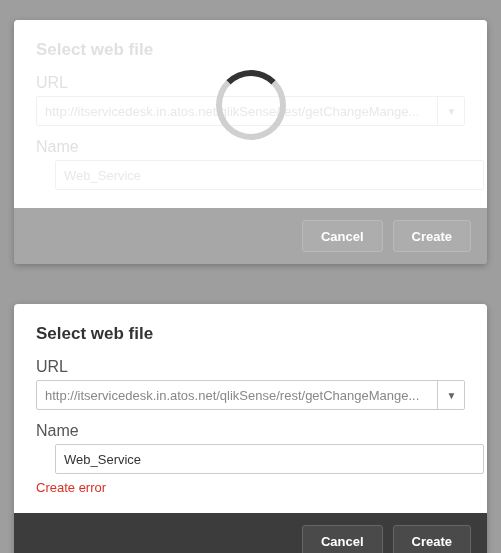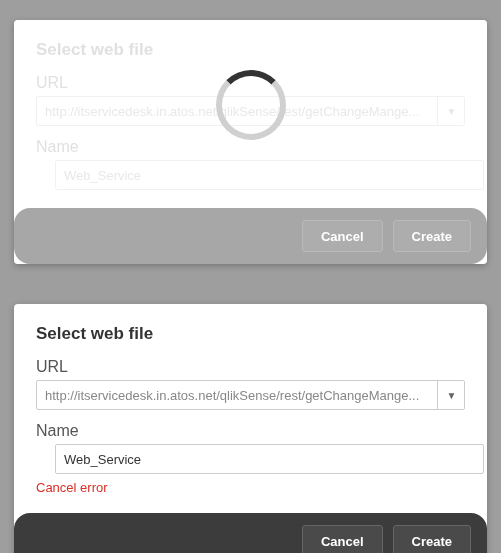--- a/index.html
+++ b/index.html
@@ -79,21 +79,20 @@
     color: #d93025;
     font-size: 13px;
     margin-top: 6px;
   }
   .dialog-footer {
     background: #3c3c3c;
     padding: 12px 16px;
     display: flex;
     justify-content: flex-end;
     gap: 10px;
-    border-radius: 16px;
   }
   .btn {
     background: #4a4a4a;
     color: #fff;
     border: 1px solid #666;
     border-radius: 3px;
     height: 32px;
     padding: 0 18px;
     font-size: 13px;
     font-weight: bold;
@@ -155,19 +154,19 @@
 
     <div class="field-label">URL</div>
     <div class="select-wrap">
       <div class="select-input">http://itservicedesk.in.atos.net/qlikSense/rest/getChangeMange...</div>
       <div class="select-caret">▼</div>
     </div>
 
     <div class="field-label">Name</div>
     <input class="text-input active" value="Web_Service" style="">
 
-    <div class="error-text">Cancel error</div>
+    <div class="error-text">Create error</div>
   </div>
   <div class="dialog-footer">
     <button class="btn">Cancel</button>
     <button class="btn">Create</button>
   </div>
 </div>
 
 </body></html>

